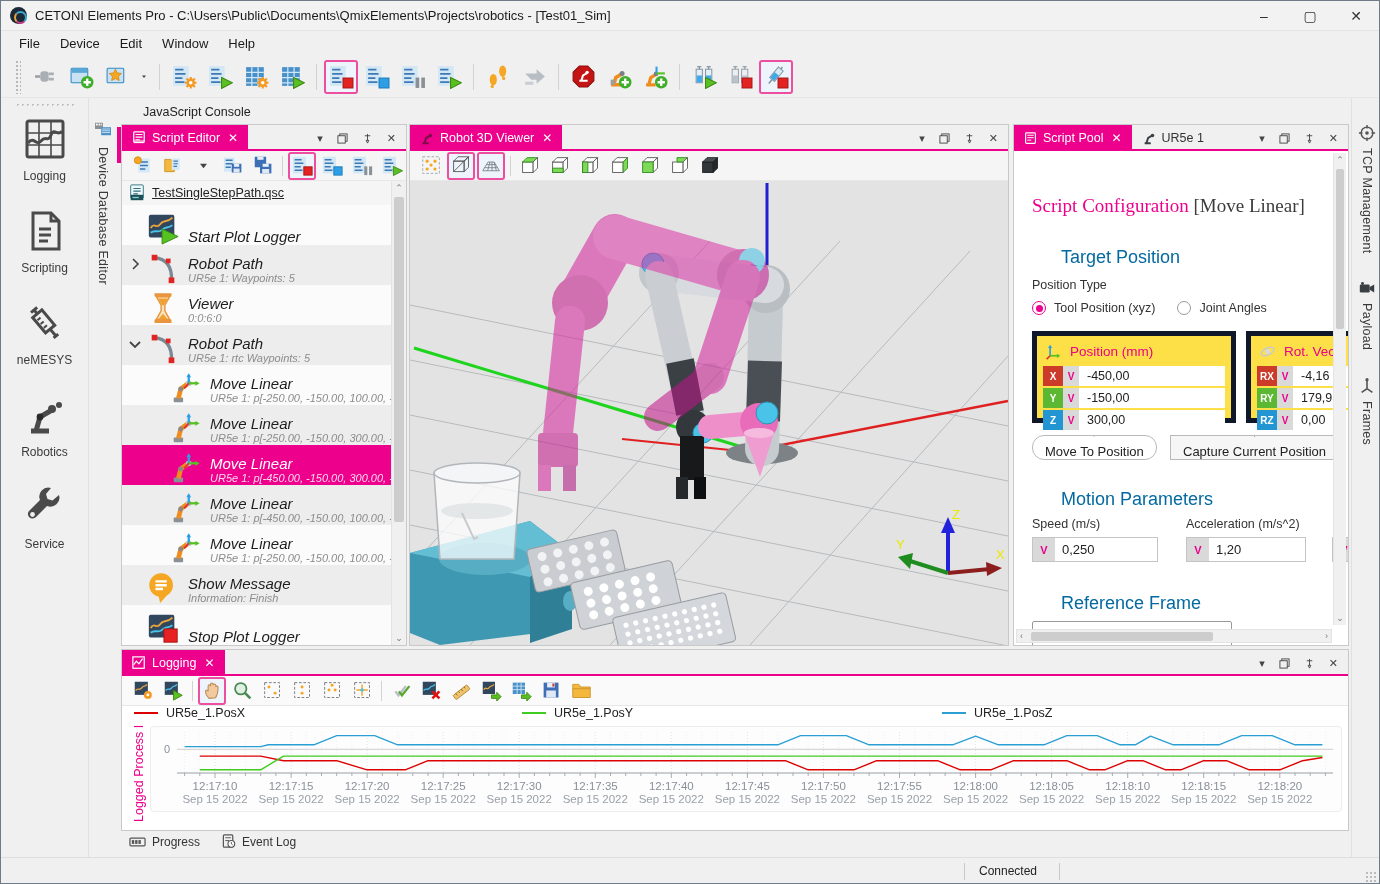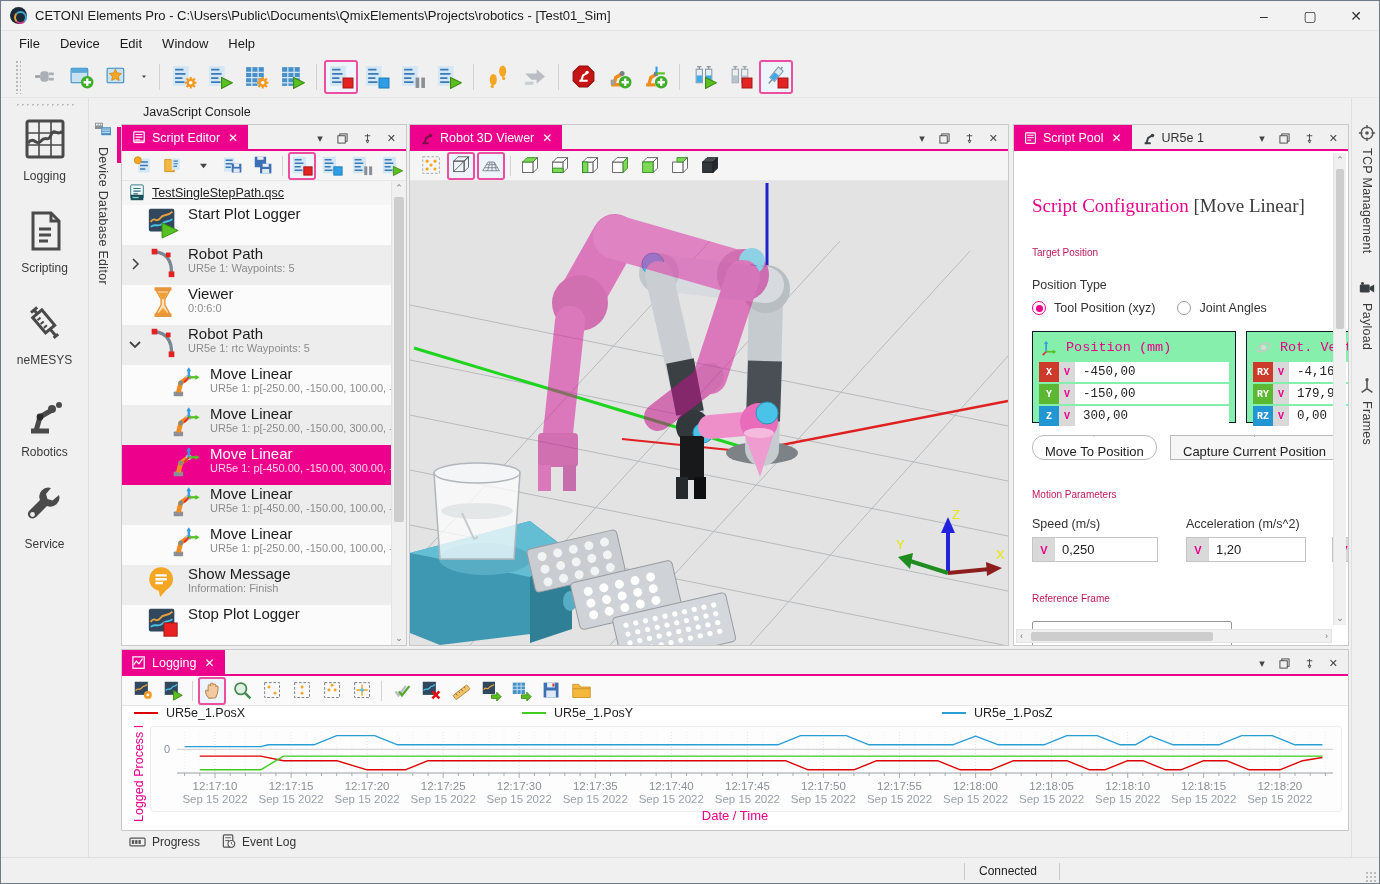--- a/index.html
+++ b/index.html
@@ -43,45 +43,45 @@
   .ptab.inactive{color:#333;}
   .pbtns{margin-left:auto;display:flex;align-items:center;gap:14px;padding-right:10px;color:#444;}
   .pbtns .pb{font-size:11px;line-height:1;}
   .ptoolbar{height:30px;display:flex;align-items:center;padding-left:6px;background:#f5f5f5;border-bottom:1px solid #e7e7e7;}
   .ptoolbar .tbi{width:28px;height:28px;}
   .ptoolbar .tbi svg{width:21px;height:21px;}
   .ptoolbar .tb-sep{height:20px;margin:0 4px;}
   .chev{font-size:15px;color:#444;padding:0 6px;}
   
   .tree{position:absolute;left:0;top:56px;right:15px;bottom:0;background:#fbfbfb;overflow:hidden;}
-  .trow{position:relative;display:flex;align-items:flex-start;height:40px;}
+  .trow{position:relative;display:flex;align-items:flex-end;height:40px;font-style:italic;}
   .trow.bg1{background:#ededed;}
   .trow.selected{background:#ec008c;}
   .trow .ticon{width:34px;height:34px;flex:none;}
   .trow .ticon svg{width:34px;height:34px;}
   .texp{position:absolute;left:6px;top:12px;width:14px;height:14px;color:#444;}
   .ttxt{margin-left:8px;min-width:0;}
   .ttitle{font-size:15px;color:#1d1d1d;line-height:17px;white-space:nowrap;}
   .tsub{font-size:11px;color:#8c8c8c;line-height:13px;white-space:nowrap;}
   .trow.selected .ttitle{color:#fff;}
   .trow.selected .tsub{color:#ffd6ec;}
   .rootrow{display:flex;align-items:center;height:24px;padding-left:6px;background:#f5f5f5;}
   .rootrow svg{width:18px;height:18px;}
   .rootrow span{font-size:12.5px;color:#222;margin-left:6px;text-decoration:underline;}
   .vscroll{position:absolute;top:56px;right:0;width:15px;bottom:0;background:#f0f0f0;border-left:1px solid #e3e3e3;font-size:9px;color:#777;text-align:center;}
   .vthumb{position:absolute;left:2px;right:2px;background:#cdcdcd;border-radius:2px;}
   
   .pool-h1{font-size:19px;font-family:Liberation Serif, serif;}
   .pink{color:#ec008c;}
-  .pool-sec{font-size:10px;color:#be185d;}
+  .pool-sec{font-size:18px;color:#0369a1;margin-left:29px;}
   .pool-lbl{font-size:12.5px;color:#333;}
   .radio{width:14px;height:14px;border:1.5px solid #9a9a9a;border-radius:50%;display:inline-block;position:relative;vertical-align:-3px;background:#fff;}
   .radio.on{border-color:#ec008c;}
   .radio.on::after{content:"";position:absolute;left:2.5px;top:2.5px;width:7px;height:7px;border-radius:50%;background:#ec008c;}
-  .grp{position:absolute;background:#86efac;border:1px solid #0f172a;font-family:Liberation Mono, monospace;}
+  .grp{position:absolute;background:#fde047;border:5px solid #0f172a;}
   .grp-h{display:flex;align-items:center;gap:8px;height:30px;padding-left:8px;font-size:13.5px;color:#ec008c;}
   .grow{display:flex;height:20px;margin:0 6px 2px 6px;font-size:12.5px;}
   .gax{width:20px;color:#fff;font-weight:bold;font-size:10px;display:flex;align-items:center;justify-content:center;flex:none;}
   .gv{width:16px;background:#d9d9d9;color:#ec008c;font-weight:bold;font-size:10px;display:flex;align-items:center;justify-content:center;flex:none;}
   .gval{flex:1;background:#fff;display:flex;align-items:center;padding-left:8px;color:#222;}
   .pool-btn{position:absolute;height:25px;display:flex;align-items:center;gap:7px;font-size:13px;color:#222;background:#f6f6f6;border:1px solid #b9b9b9;padding:0 12px;flex-direction:column;}
   .pool-btn.rounded{border-radius:12px;background:#fff;}
   .field{position:absolute;height:25px;display:flex;border:1px solid #c4c4c4;background:#fff;font-size:13px;}
   .field .gv{width:22px;font-size:11px;}
   .field .fval{flex:1;display:flex;align-items:center;padding-left:7px;}
@@ -1452,21 +1452,20 @@
           <text x="976.7" y="76" class="xtick sub">Sep 15 2022</text>
           <text x="1052.7" y="63" class="xtick">12:18:15</text>
           <text x="1052.7" y="76" class="xtick sub">Sep 15 2022</text>
           <text x="1128.8" y="63" class="xtick">12:18:20</text>
           <text x="1128.8" y="76" class="xtick sub">Sep 15 2022</text>
           <polyline fill="none" stroke="#dc0000" stroke-width="1.4" stroke-linejoin="round" points="48.8,29.1 109.7,29.1 132.5,33.7 185.7,33.7 216.1,42.8 254.2,42.8 277.0,33.7 634.4,33.7 657.2,42.8 702.9,42.8 725.7,33.7 786.5,33.7 809.3,42.8 839.8,42.8 862.6,33.7 915.8,33.7 938.6,42.8 953.8,42.8 976.7,33.7 991.9,33.7 1014.7,42.8 1029.9,42.8 1052.7,33.7 1075.5,33.7 1098.3,42.8 1128.8,42.8 1151.6,33.7 1171.4,30.5"></polyline>
           <polyline fill="none" stroke="#3ecc1e" stroke-width="1.4" stroke-linejoin="round" points="48.8,42.8 109.7,42.8 132.5,29.1 1171.4,29.1"></polyline>
           <polyline fill="none" stroke="#2a9fd4" stroke-width="1.4" stroke-linejoin="round" points="33.6,19.6 109.7,19.6 117.3,17.8 162.9,17.8 185.7,8.6 223.7,8.6 246.6,17.8 626.8,17.8 649.6,8.6 695.3,8.6 718.1,17.8 801.7,17.8 824.6,9.1 847.4,17.8 893.0,17.8 915.8,8.6 946.2,8.6 969.1,17.8 984.3,17.8 999.5,9.1 1022.3,17.8 1067.9,17.8 1090.7,8.6 1121.2,8.6 1144.0,17.8 1171.4,17.8"></polyline>
         </svg>
     </div>
-    <div class="abs pink" style="left:0;right:0;top:158px;text-align:center;font-size:13px;">Date / Time</div>
   </div>
 
   <div class="abs" style="left:128px;top:833px;display:flex;gap:22px;">
     <div class="btab">
       <svg width="17" height="12" viewBox="0 0 18 12">
           <rect x="1" y="2" width="16" height="8" rx="1" fill="none" stroke="#555" stroke-width="1.3"></rect>
           <rect x="3" y="4" width="2.5" height="4" fill="#555"></rect>
           <rect x="6.5" y="4" width="2.5" height="4" fill="#555"></rect>
           <rect x="10" y="4" width="2.5" height="4" fill="#555"></rect>
         </svg>

